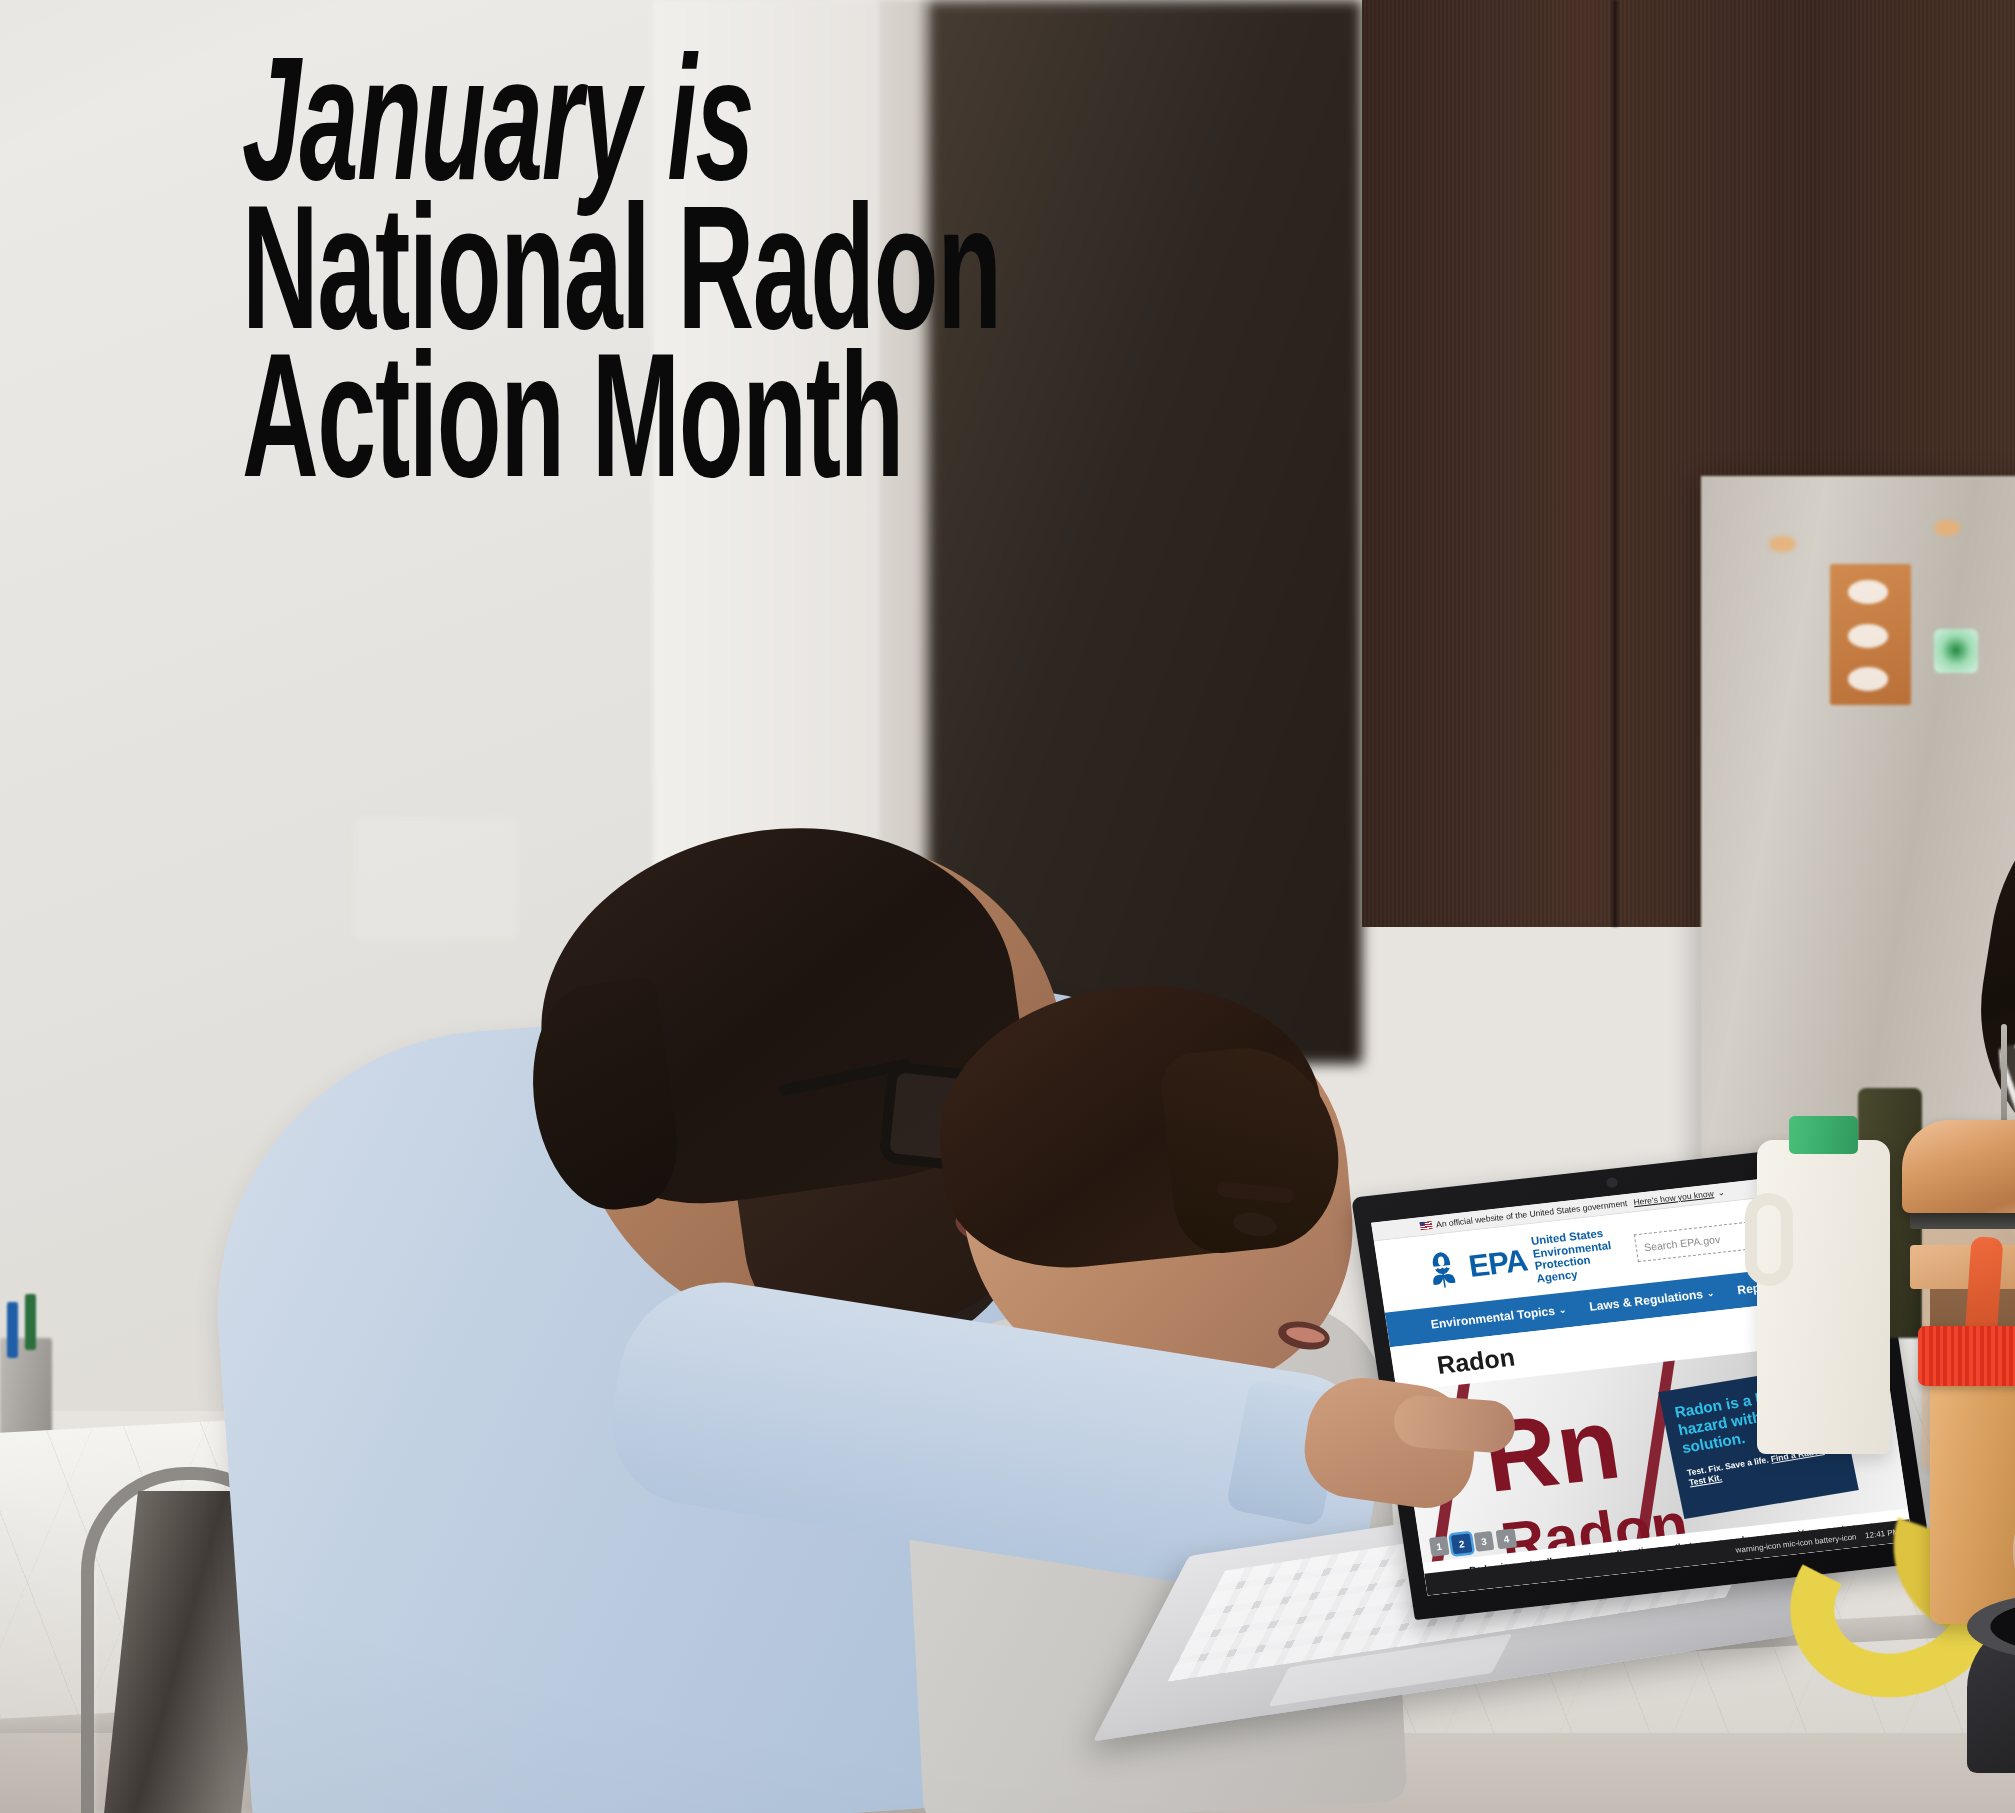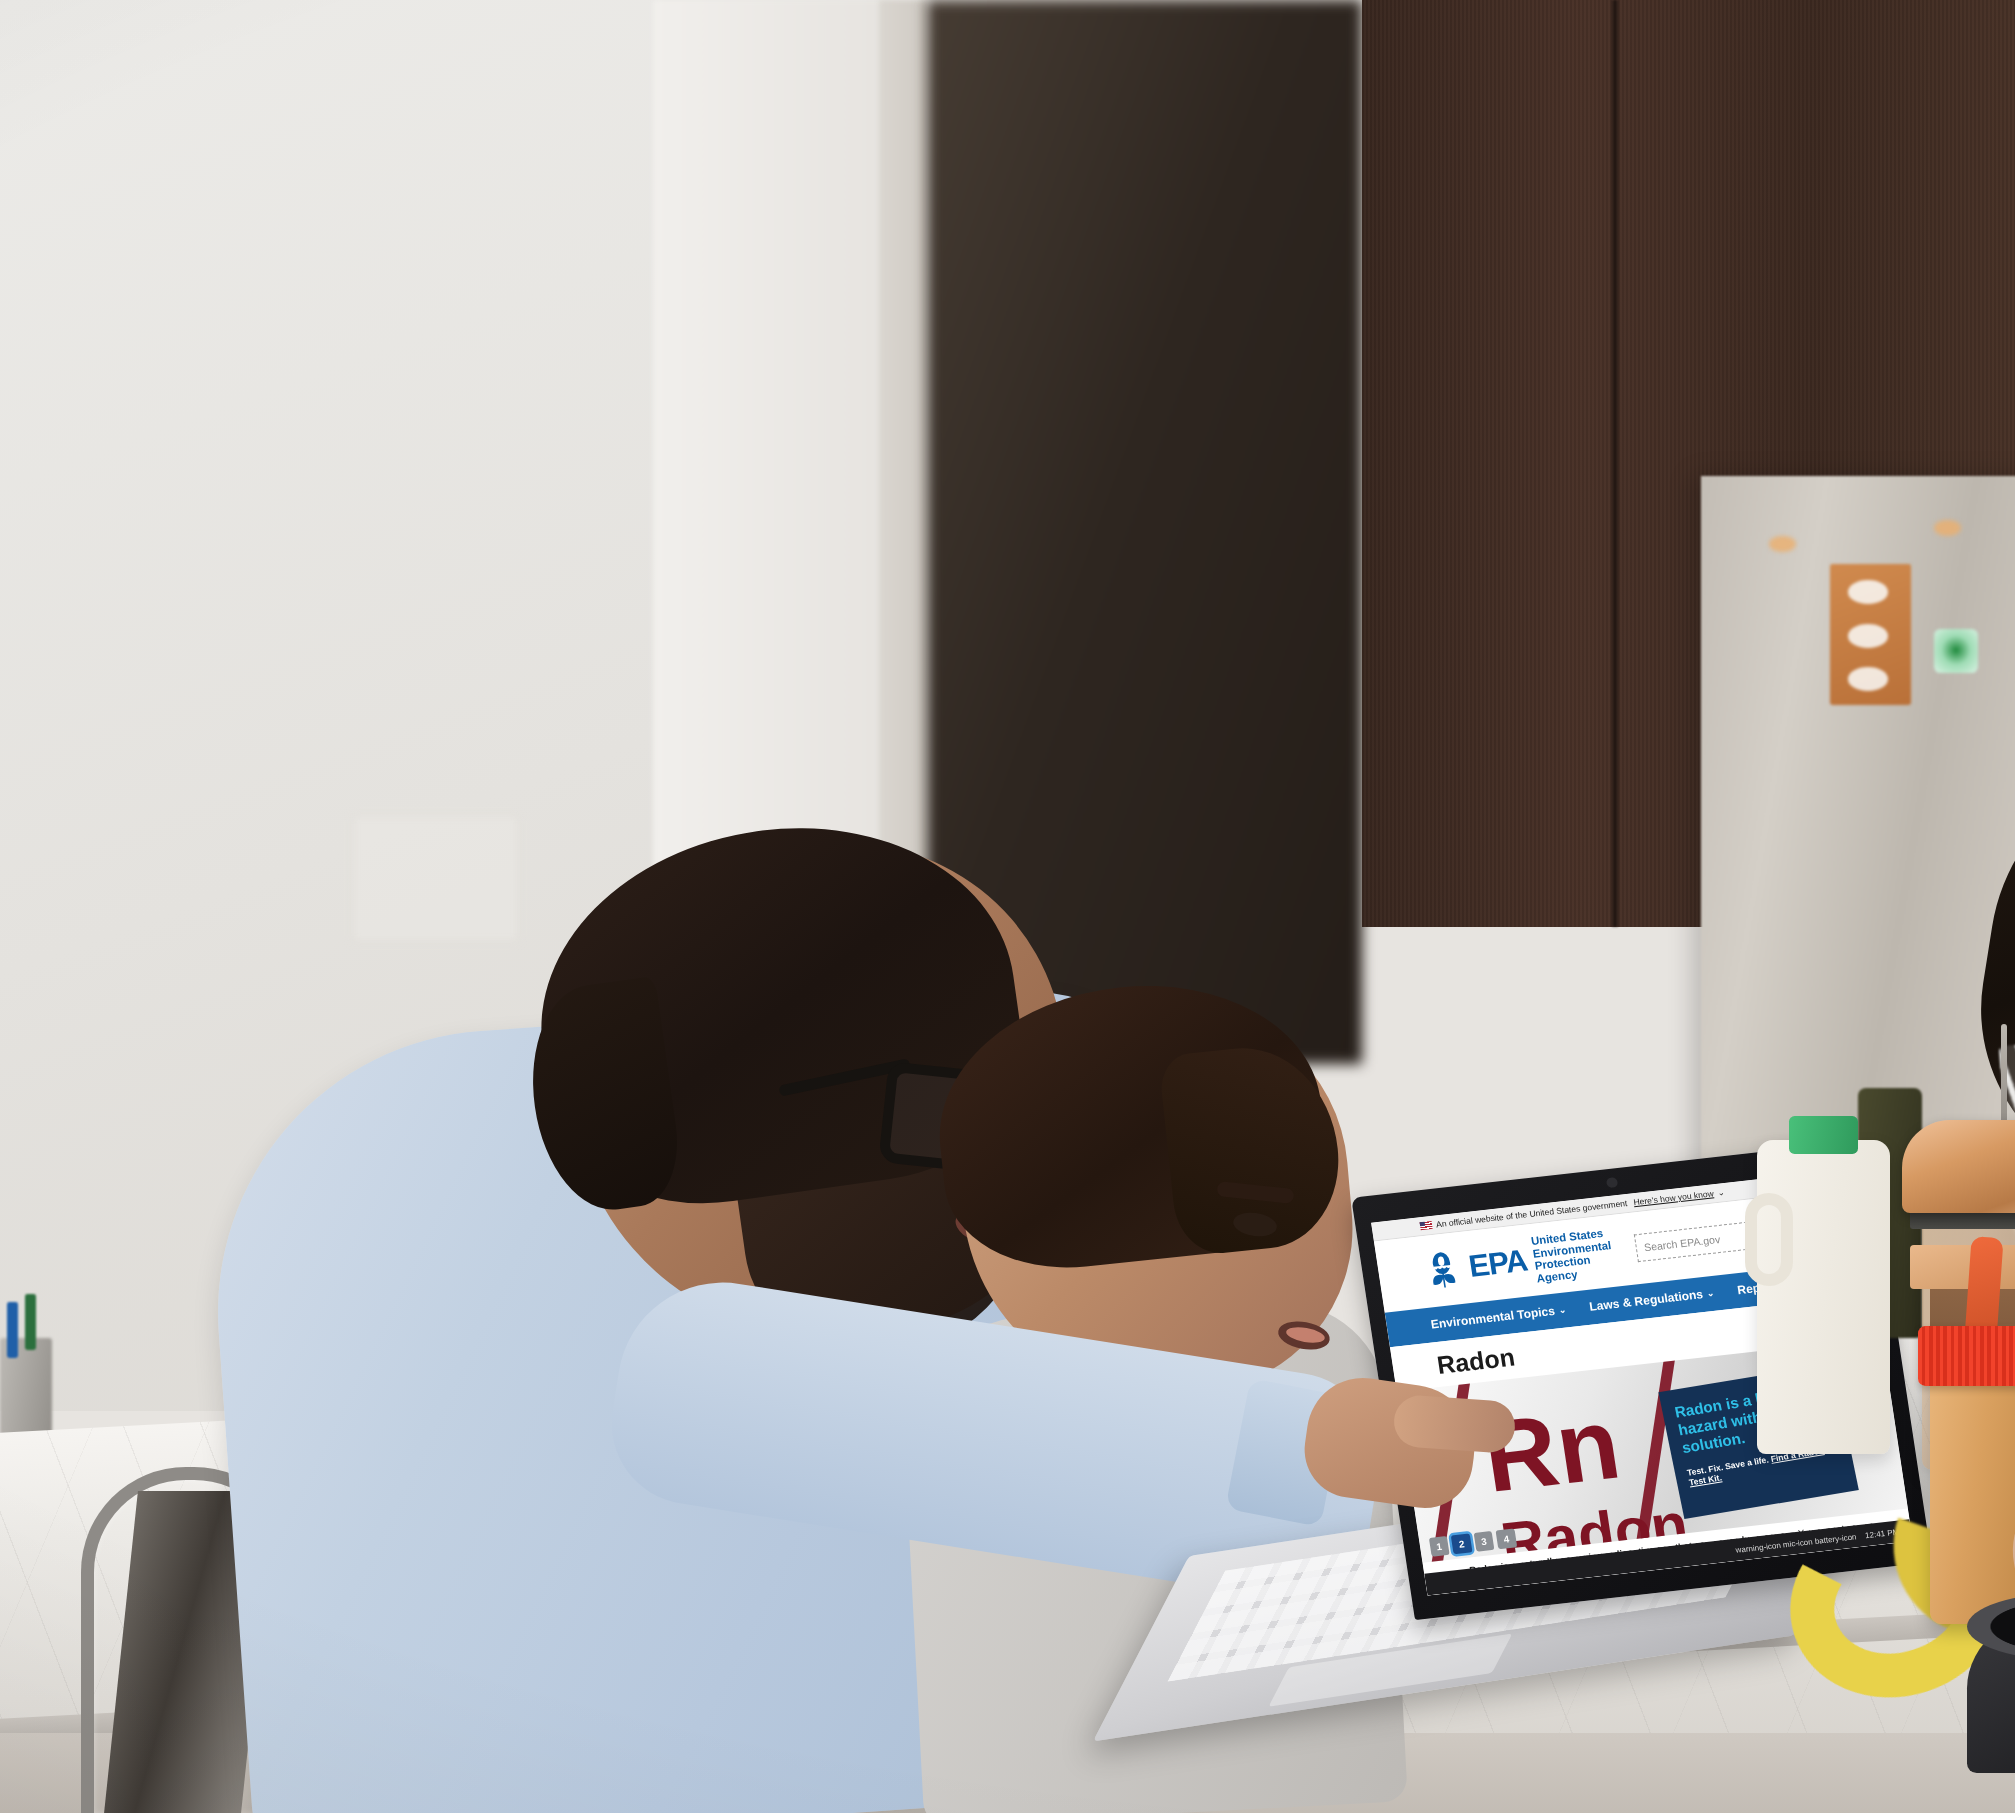--- a/index.html
+++ b/index.html
@@ -537,15 +537,20 @@
     <div class="pb-cap"></div>
 
     <div class="woman-hand"></div>
 
     <div class="mug"></div>
     <div class="mug-rim"></div>
 
     <div class="vignette"></div>
   </div>
 
+  <div class="headline">
+    <div class="h-line1">January is</div>
+    <div class="h-line2">National Radon</div>
+    <div class="h-line3">Action Month</div>
+  </div>
 
 </div>
 
 
 </body></html>

